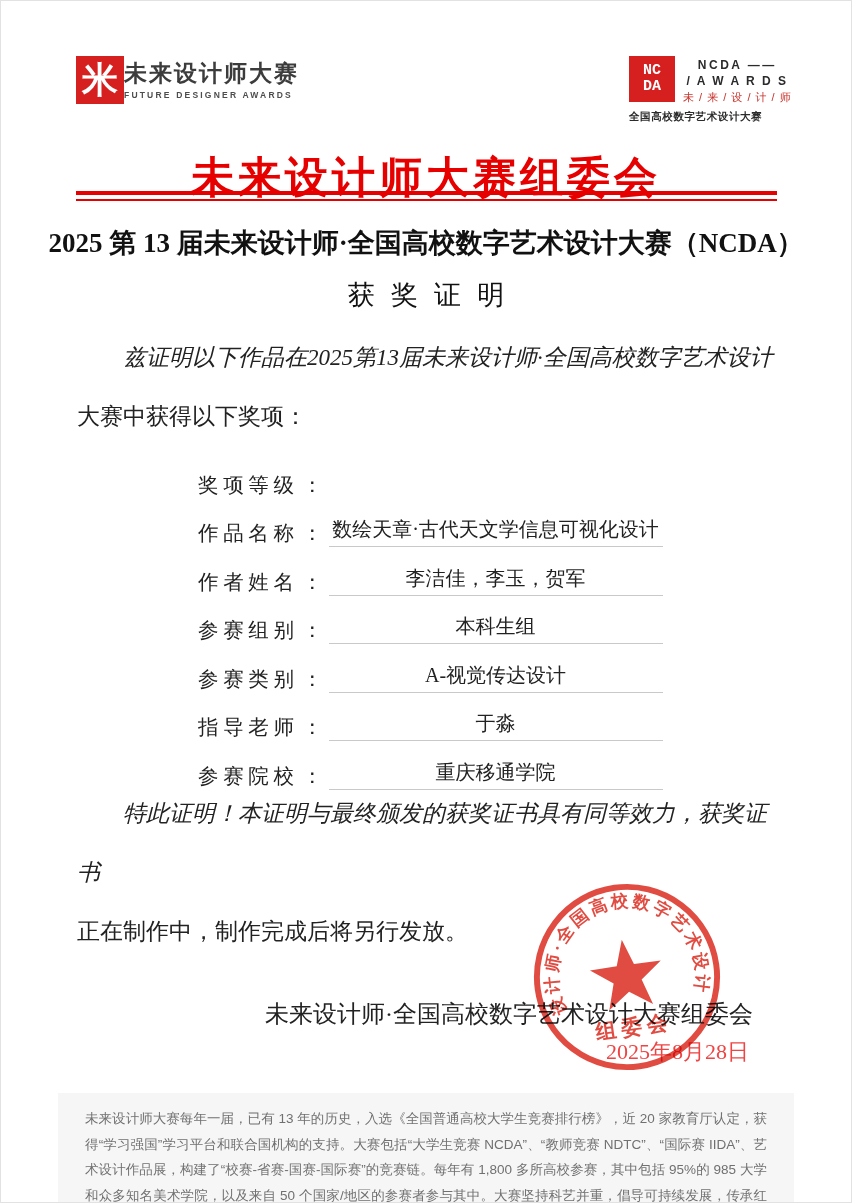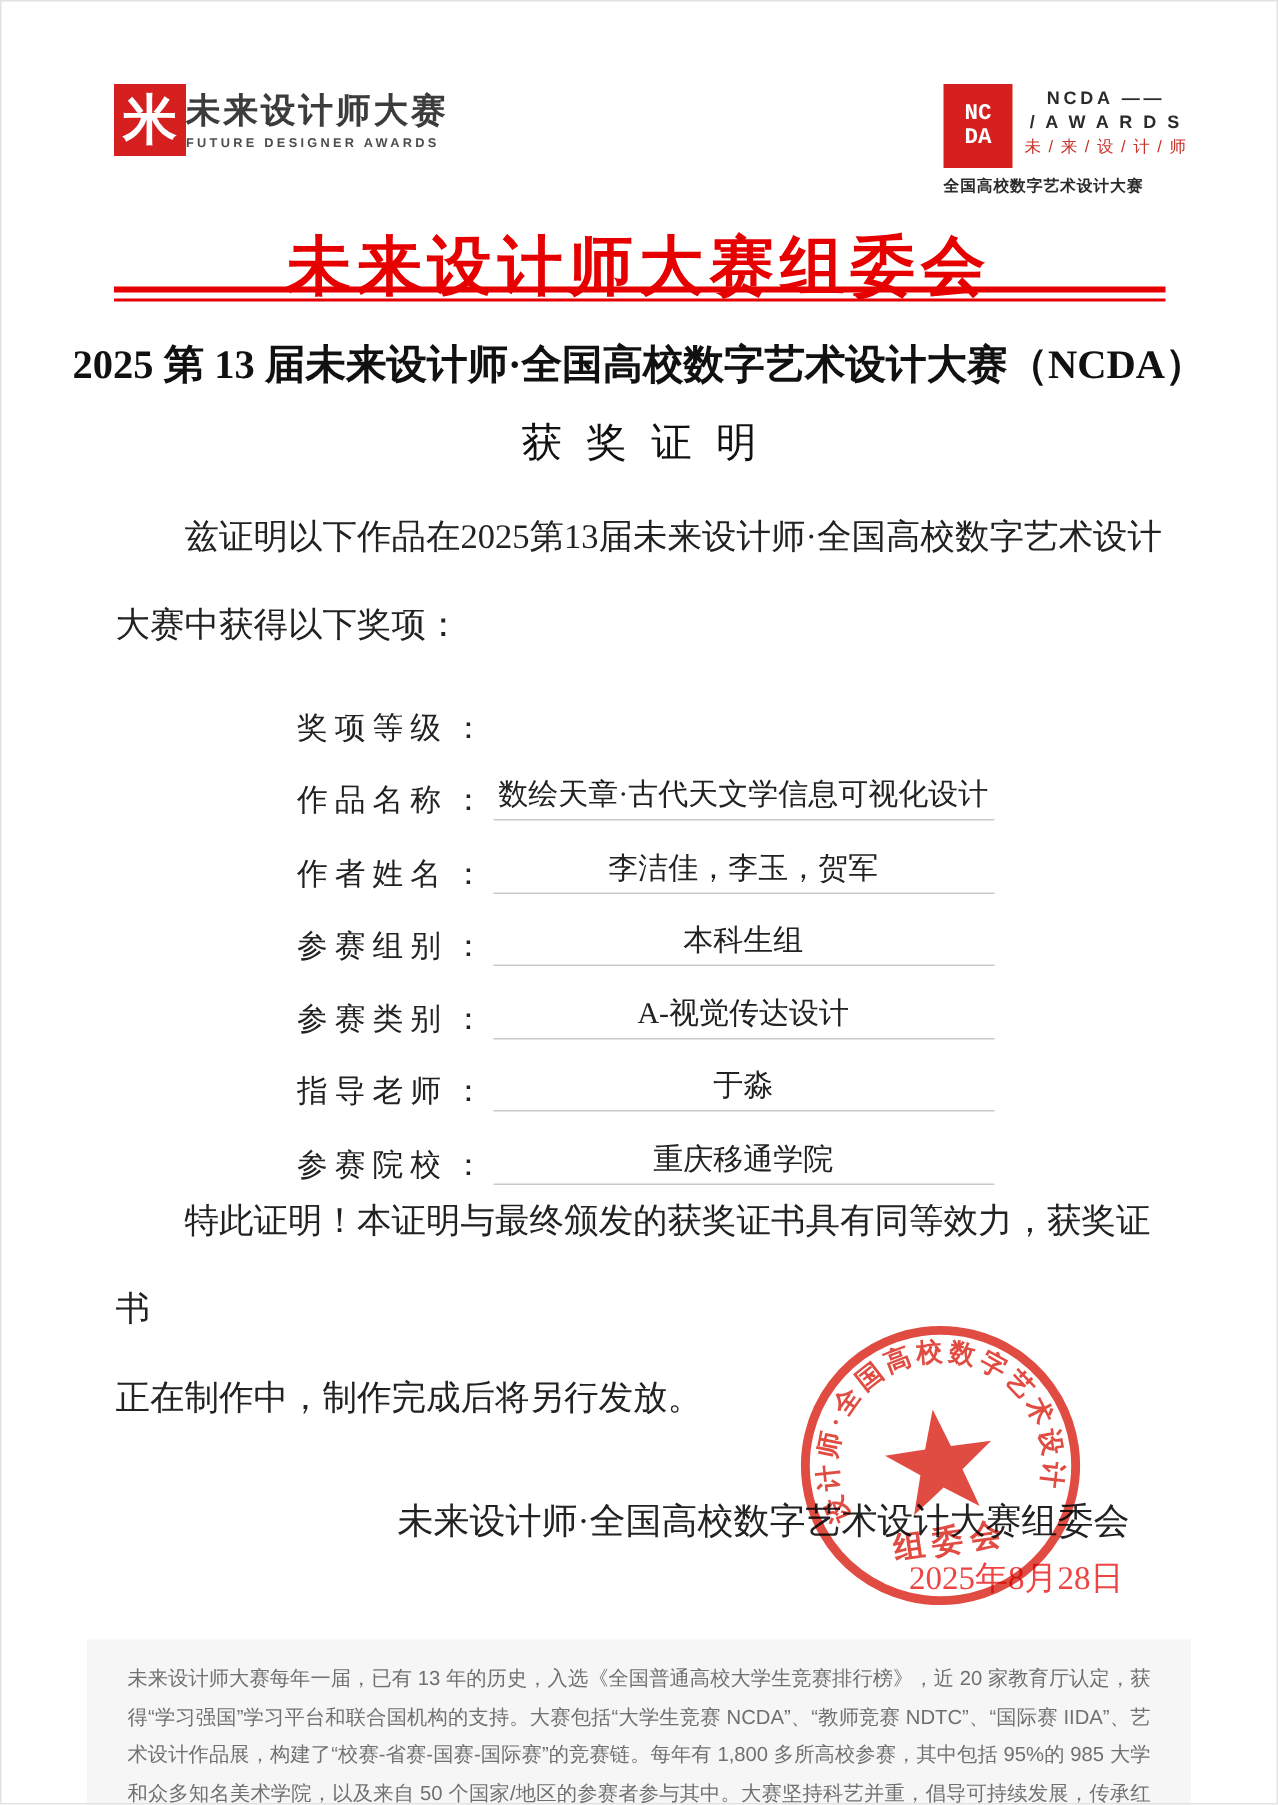--- a/index.html
+++ b/index.html
@@ -23,21 +23,21 @@
     font-family:"Liberation Sans","DejaVu Sans",sans-serif;
     font-weight:bold; font-size:36px; line-height:1;
   }
   .logo-left .text { font-family:"Liberation Sans","DejaVu Sans",sans-serif; }
   .logo-left .cn { font-size:23px; font-weight:bold; color:#3c3c3c; letter-spacing:2px; line-height:1.2; }
   .logo-left .en { font-size:8.5px; color:#4d4d4d; letter-spacing:2.2px; margin-top:3px; font-weight:bold; }
 
   .logo-right { font-family:"Liberation Sans","DejaVu Sans",sans-serif; width:152px; }
   .logo-right .top { display:flex; }
   .logo-right .mark {
-    width:46px; height:56px; background:#d6201f; color:#fff; flex:0 0 46px;
+    width:46px; height:46px; background:#d6201f; color:#fff; flex:0 0 46px;
     display:flex; align-items:center; justify-content:center;
     font-family:"Liberation Mono","DejaVu Sans Mono",monospace;
     font-size:15px; font-weight:bold; line-height:1.05; text-align:center; white-space:pre;
   }
   .logo-right .cols { margin-left:8px; padding-top:2px;text-align:center; }
   .logo-right .l1 { font-size:12px; font-weight:bold; color:#2b2b2b; letter-spacing:2.5px; white-space:nowrap; }
   .logo-right .l2 { font-size:12px; font-weight:bold; color:#2b2b2b; letter-spacing:2px; margin-top:2px; white-space:nowrap; }
   .logo-right .l3 { font-size:11px; color:#c9322b; margin-top:2px; letter-spacing:1px; white-space:nowrap; }
   .logo-right .l4 { font-size:10.5px; font-weight:bold; color:#2b2b2b; margin-top:5px; letter-spacing:0.6px; white-space:nowrap; }
 
@@ -58,21 +58,21 @@
     text-align:center; font-size:27px; font-weight:bold; color:#111;
   }
   .subtitle2 {
     position:absolute; top:276px; left:0; width:100%;
     text-align:center; font-size:27px; font-weight:normal; color:#111;
     letter-spacing:0.6em; text-indent:0.6em;
   }
 
   
   .par { position:absolute; left:76px; right:72px; font-size:23px; line-height:59px; color:#222; }
-  .par .indent { text-indent:2em; }
+  .par .indent { text-indent:2em;font-style:italic; }
   .par-open { top:327px; }
   .par-close { top:783px; }
 
   
   .fields { position:absolute; top:449px; left:197px; }
   .field-row { display:flex; align-items:flex-end; height:48.5px; }
   .field-label {
     display:inline-block; width:96px; font-size:20.5px; color:#222;
     text-align:justify; text-align-last:justify;
   }

